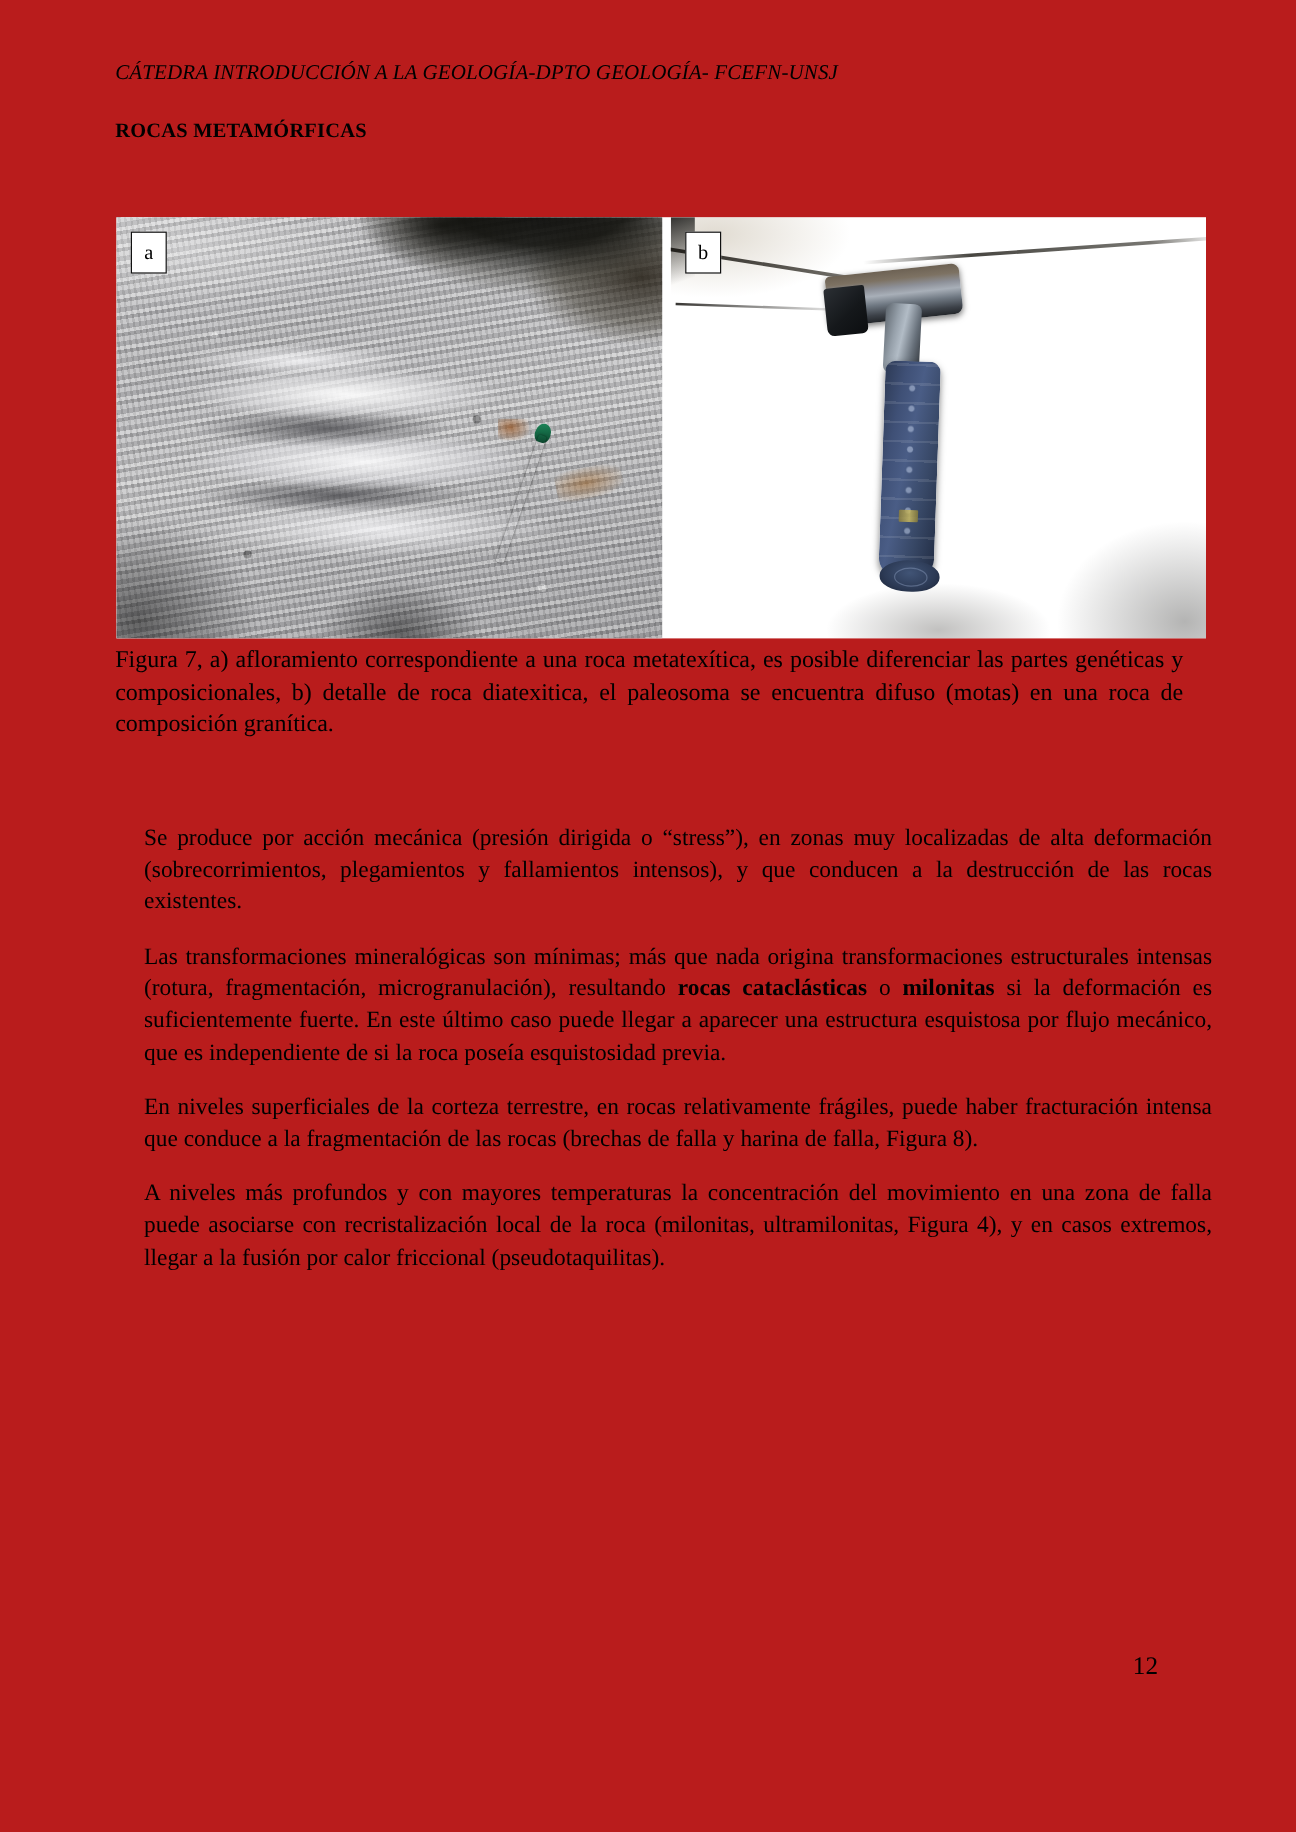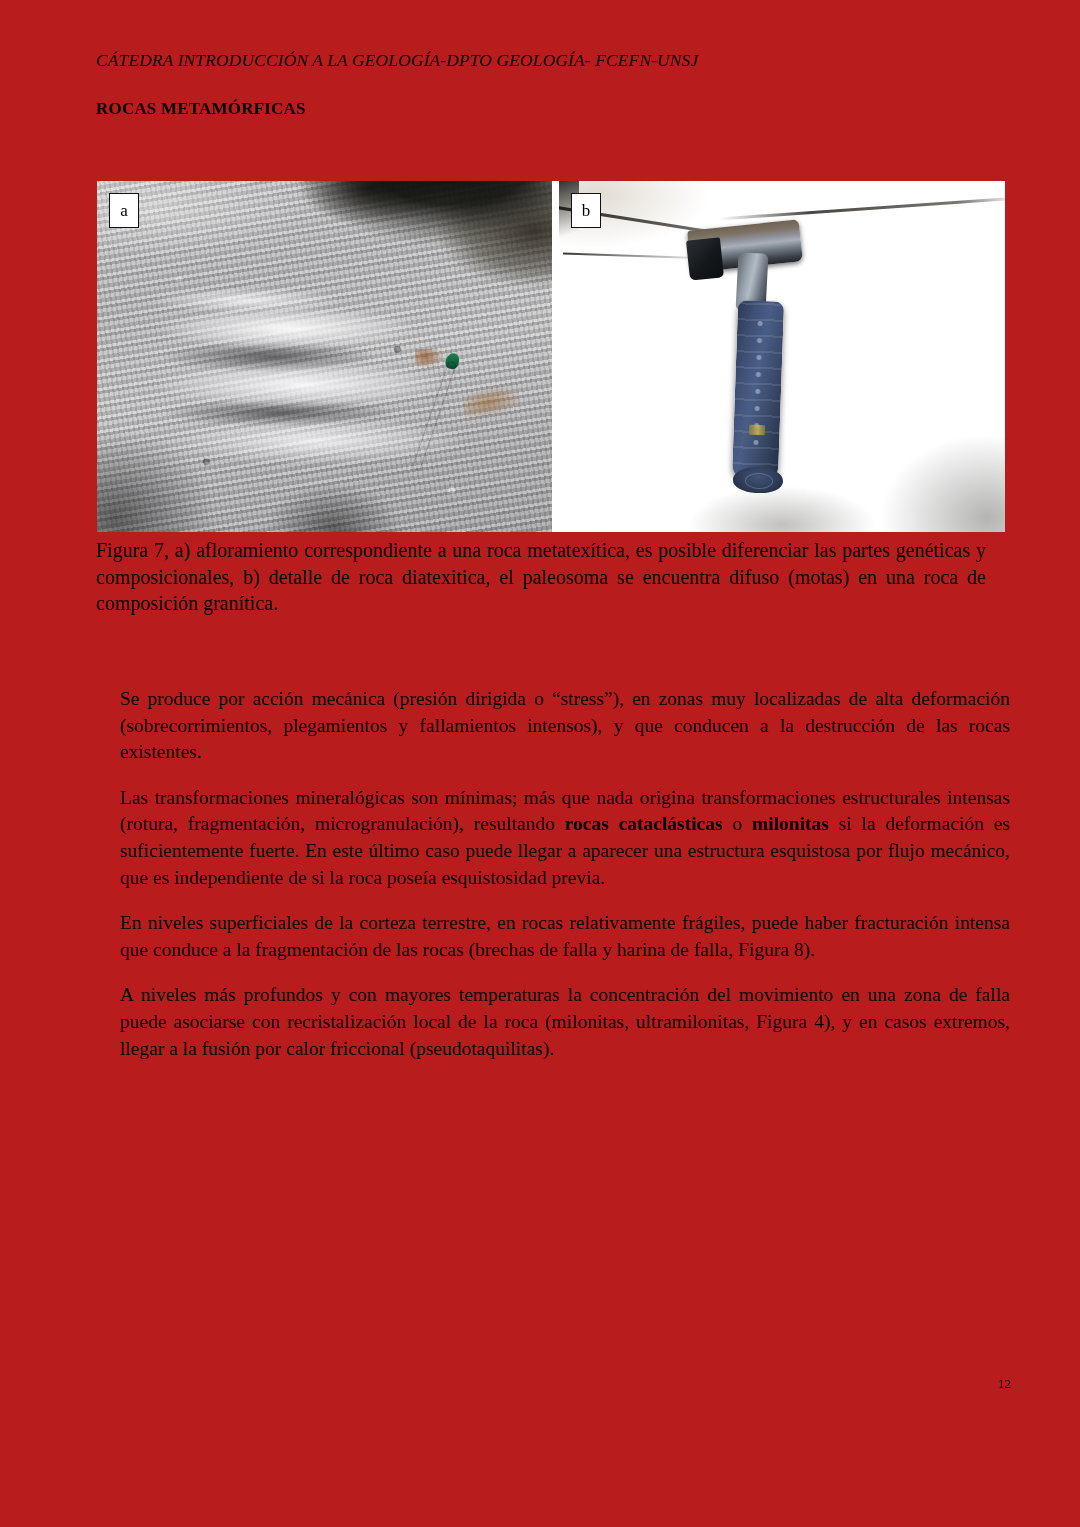--- a/index.html
+++ b/index.html
@@ -371,23 +371,23 @@
     line-height: 26.6px;
     text-align: justify;
     text-justify: inter-word;
     margin: 0 0 19px 0;
   }
   .para:last-child { margin-bottom: 0; }
   .para b { font-weight: bold; }
 
   .page-number {
     position: absolute;
-    left: 998px;
+    left: 944px;
     top: 1376px;
-    font-size: 13px;
+    font-size: 21px;
   }
 </style>
 </head>
 <body>
 
 <div class="page">
 
   <div class="running-head">CÁTEDRA INTRODUCCIÓN A LA GEOLOGÍA-DPTO GEOLOGÍA- FCEFN-UNSJ</div>
 
   <div class="doc-title">ROCAS METAMÓRFICAS</div>

